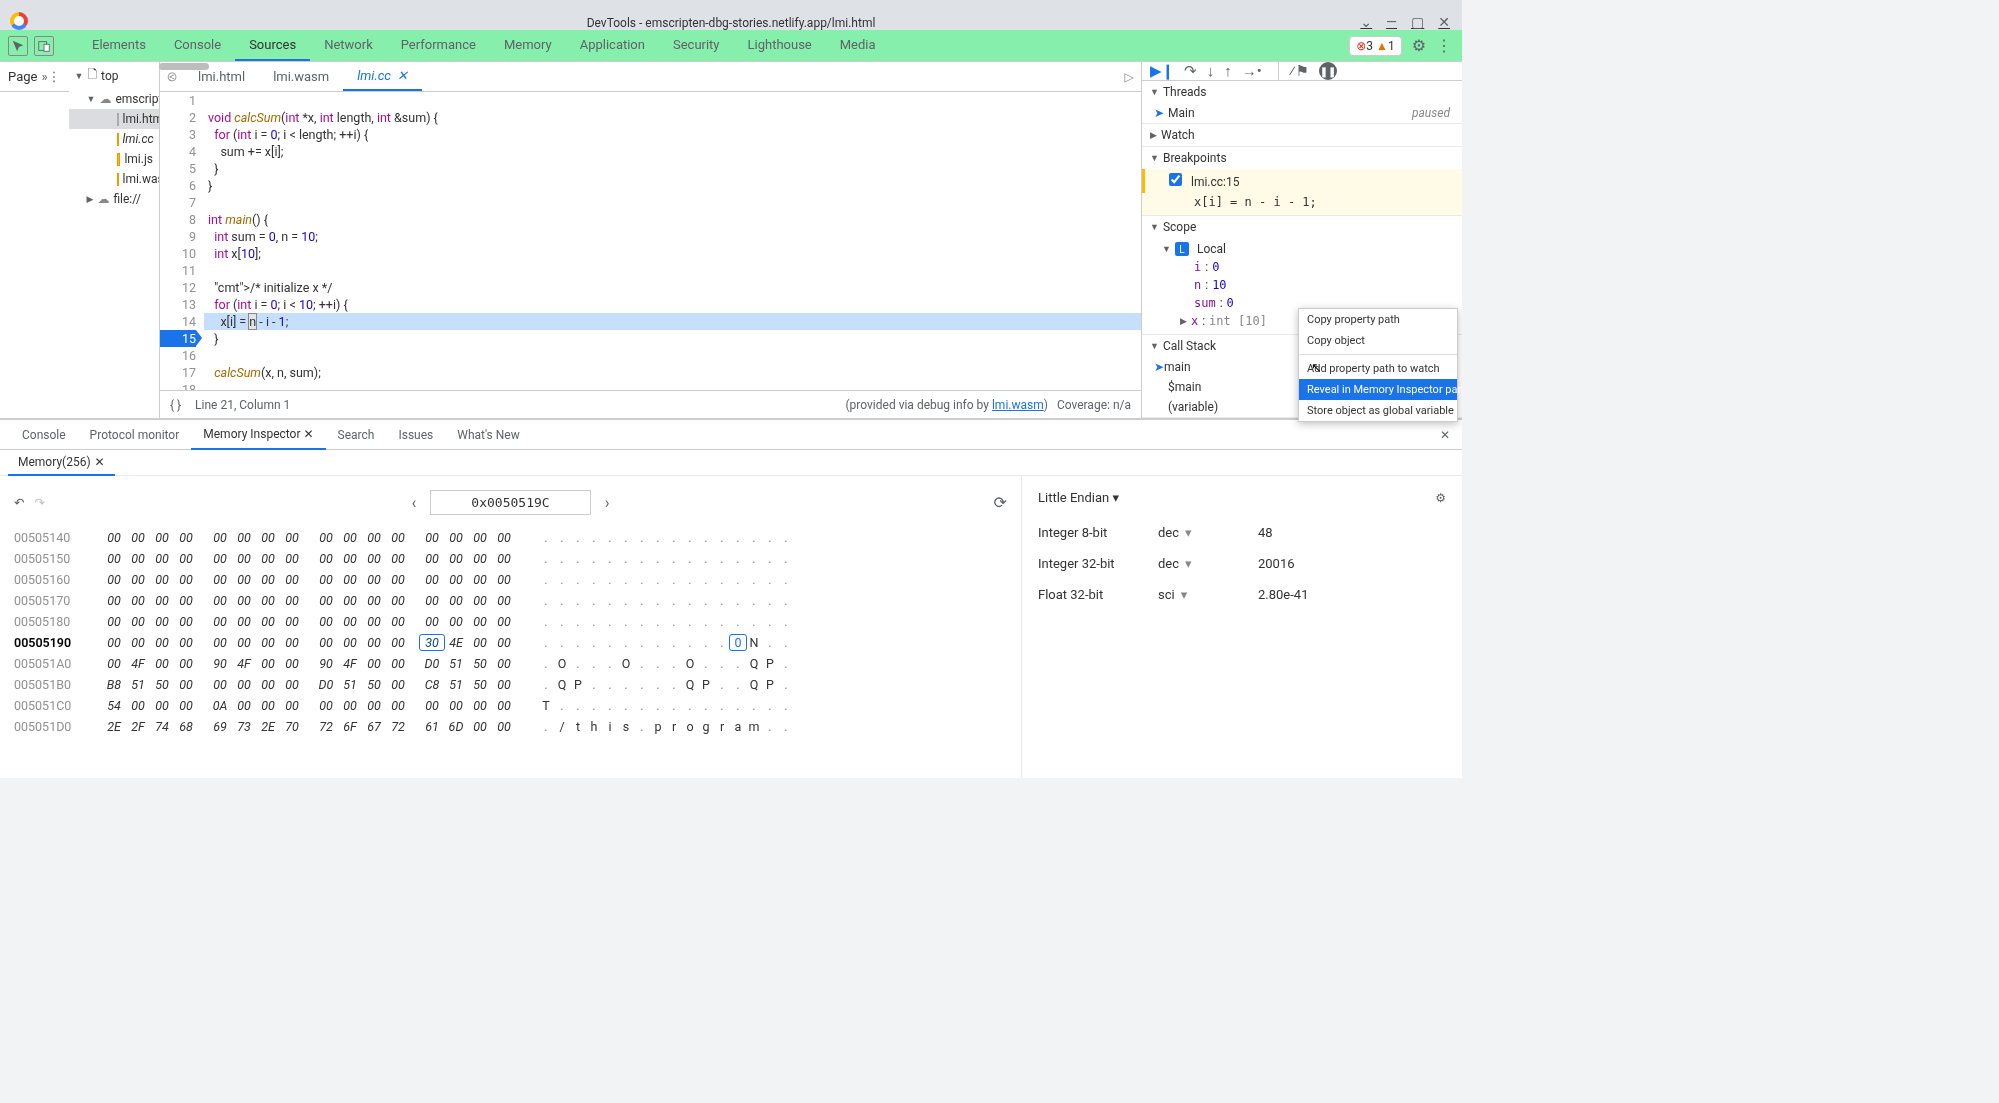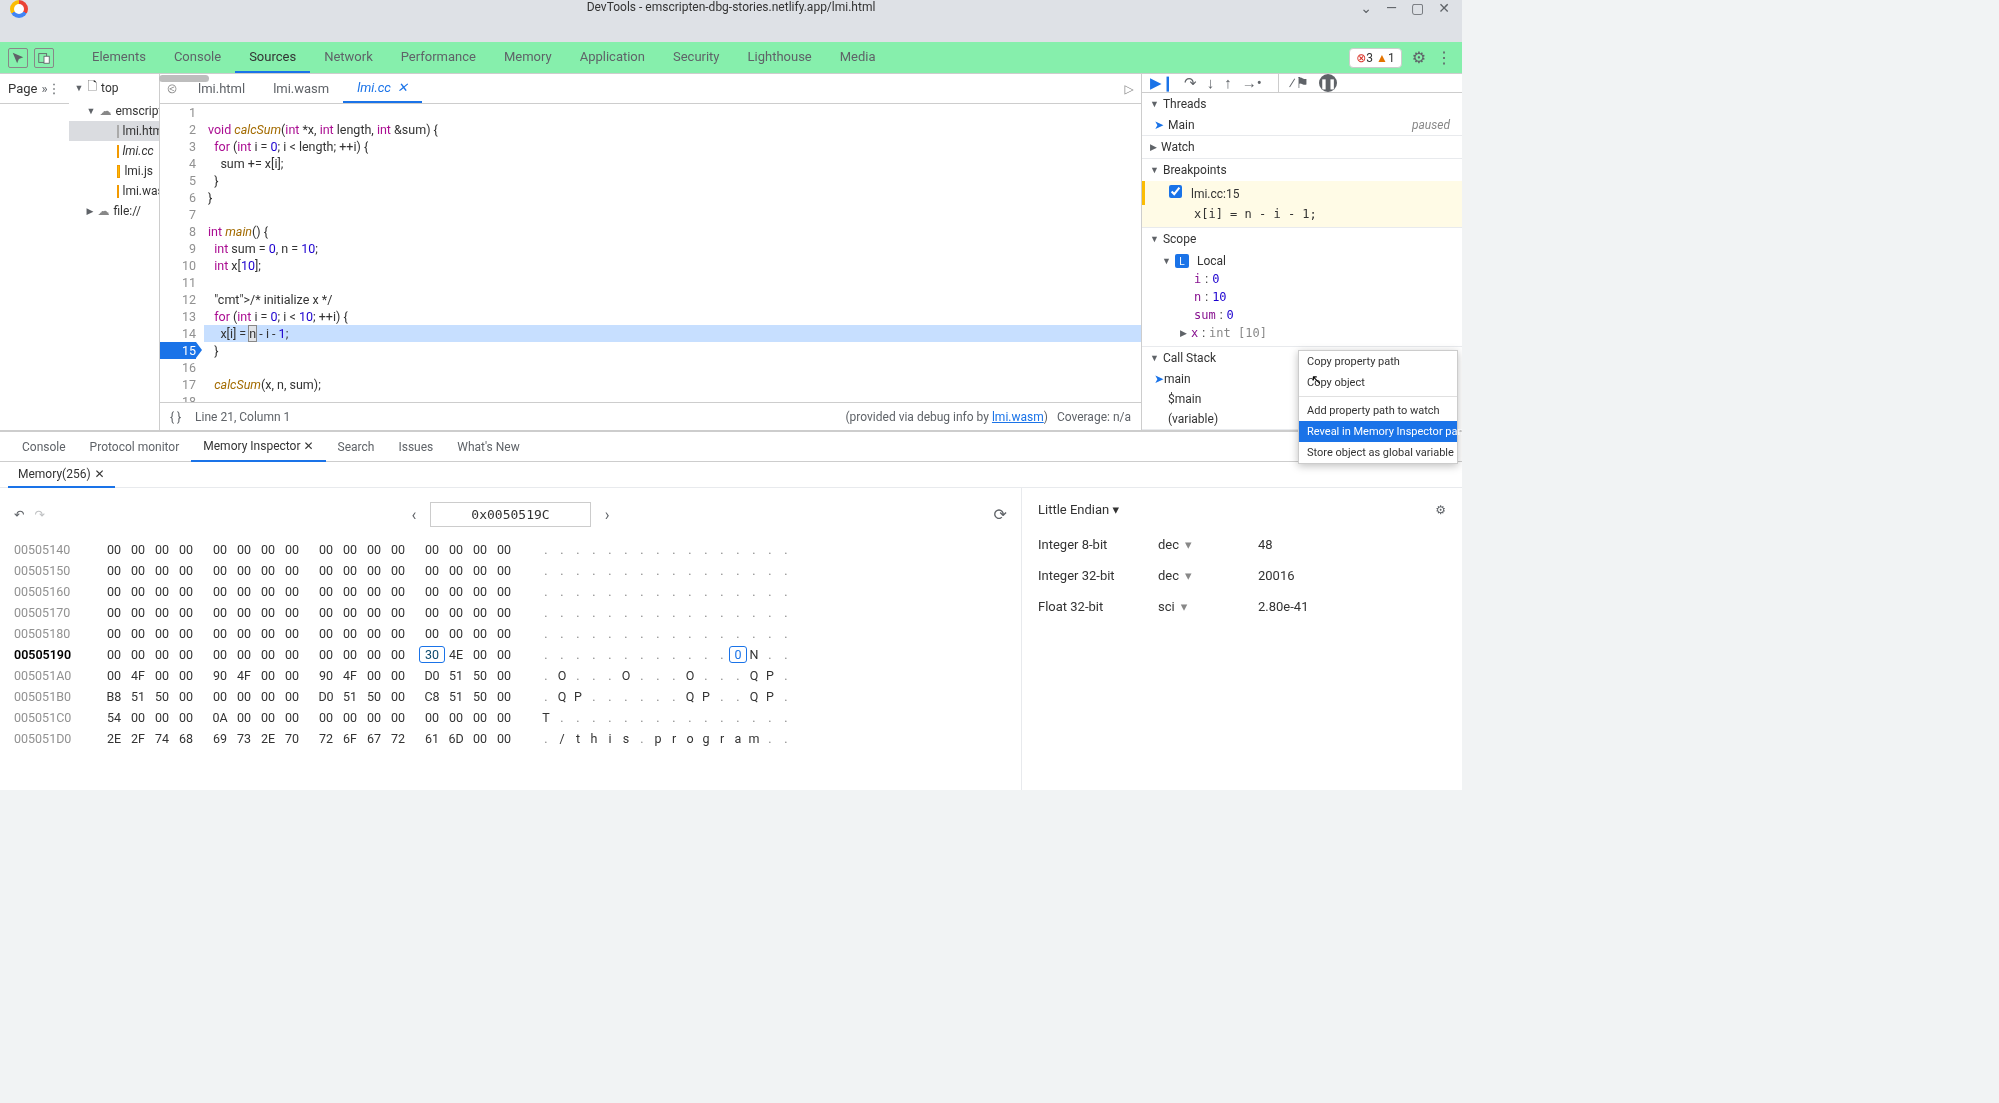--- a/index.html
+++ b/index.html
@@ -1,17 +1,17 @@
 <!DOCTYPE html>
 <html><head>
 <meta charset="utf-8">
 <style>
 * { box-sizing: border-box; margin: 0; padding: 0; font-family: "Segoe UI", Roboto, Arial, sans-serif; }
 body { width: 1462px; height: 808px; background: #f1f3f4; font-size: 12px; color: #333; overflow: hidden; }
-.titlebar { height: 42px; background: #dee1e6; display: flex; align-items: flex-start; position: relative; }
+.titlebar { height: 30px; background: #dee1e6; display: flex; align-items: flex-end; position: relative; text-decoration: underline; }
 .titlebar .chrome-logo { width: 18px; height: 18px; border-radius: 50%; background: conic-gradient(#ea4335 0 120deg, #4285f4 120deg 240deg, #fbbc05 240deg 360deg); margin-left: 10px; position: relative; }
 .titlebar .chrome-logo::after { content:''; position:absolute; inset:4px; background:#fff; border-radius:50%; }
 .titlebar .title { position:absolute; left:50%; transform:translateX(-50%); font-size: 12px; color:#333; }
 .titlebar .controls { margin-left:auto; display:flex; gap:14px; padding-right:12px; color:#5f6368; }
 .titlebar .controls span { cursor:pointer; font-size:14px; }
 
 .maintabs { height: 32px; background: #86efac; border-bottom: 1px solid #cdcdcd; display:flex; align-items:center; padding-left:8px; }
 .maintabs .tool-icon { width:20px; height:20px; border:1px solid #888; border-radius:2px; margin-right:6px; display:flex; align-items:center; justify-content:center; cursor:pointer; }
 .maintabs .tabs { display:flex; gap:0; margin-left:18px; }
 .maintabs .tab { padding:7px 14px; color:#5f6368; cursor:pointer; font-size:13px; }
@@ -87,21 +87,21 @@
 .scope-row { display:flex; gap:4px; align-items:center; height:18px; }
 .L-badge { background:#1a73e8; color:#fff; font-size:10px; width:14px; height:14px; display:inline-flex; align-items:center; justify-content:center; border-radius:2px; margin-right:4px;}
 .var-name { color:#881391; font-family: Menlo, Consolas, monospace; }
 .var-val { color:#1c00cf; font-family: Menlo, Consolas, monospace; }
 .var-val.gray { color:#888; }
 
 .callstack-row { display:flex; padding:3px 12px; align-items:center; font-family:inherit; font-size:12px; white-space: nowrap;}
 .callstack-row .loc { margin-left:auto; color:#888; }
 
 
-.ctx-menu { position:absolute; right:4px; top:246px; width:160px; background:#fff; border:1px solid #ccc; box-shadow:0 2px 8px rgba(0,0,0,.25); z-index:100; font-size:11px;margin-top:30px; }
+.ctx-menu { position:absolute; right:4px; top:246px; width:160px; background:#fff; border:1px solid #ccc; box-shadow:0 2px 8px rgba(0,0,0,.25); z-index:100; font-size:11px; }
 .ctx-item { padding:4px 8px; cursor:pointer; white-space:nowrap; }
 .ctx-item.sel { background:#1a73e8; color:#fff; }
 .ctx-sep { height:1px; background:#e0e0e0; margin:3px 0; }
 .cursor-ptr { position:absolute; right:140px; top:298px; z-index:101; font-size:13px; color:#000; }
 
 
 .drawer { height: 360px; border-top:2px solid #cdcdcd; display:flex; flex-direction:column; background:#fff; }
 .drawer-tabs { height:30px; border-bottom:1px solid #cdcdcd; display:flex; align-items:center; padding-left:10px; gap:0; }
 .drawer-tabs .dt { padding:7px 12px; color:#5f6368; cursor:pointer; font-size:12px; }
 .drawer-tabs .dt.active { color:#333; border-bottom:2px solid #1a73e8; }
@@ -113,21 +113,21 @@
 .mem-body { flex:1; display:flex; }
 .hex-panel { flex:1; padding:8px 14px; font-family: Menlo, Consolas, monospace; font-size:12.5px; overflow:auto; border-right:1px solid #e8eaed;}
 .hex-controls { display:flex; align-items:center; justify-content:center; gap:14px; padding:6px 0 12px; position:relative;}
 .hex-controls .nav { color:#5f6368; cursor:pointer; font-size:16px; }
 .hex-controls .undo-redo { position:absolute; left:0; display:flex; gap:10px; color:#5f6368;}
 .hex-controls .addr { border:1px solid #ccc; padding:4px 40px; font-family:Menlo, Consolas, monospace; font-size:13px; }
 .hex-controls .refresh { position:absolute; right:0; color:#5f6368; font-size:16px; cursor:pointer; }
 .hex-row { display:flex; gap:6px; height:21px; align-items:center; }
 .hex-addr { color:#919191; width:82px; }
 .hex-addr.bold { color:#000; font-weight:600;}
-.hex-bytes { display:flex; gap:0; }
+.hex-bytes { display:flex; gap:0;font-style:italic; }
 .hex-b { width:24px; text-align:center; color:#333; }
 .hex-b.gap { margin-right:10px; }
 .hex-b.box { outline:1px solid #1a73e8; color:#0c4a6e; border-radius:2px; }
 .hex-ascii { display:flex; gap:0; margin-left:16px; }
 .hex-a { width:16px; text-align:center; color:#888; }
 .hex-a.txt { color:#333; }
 .hex-a.box { outline:1px solid #1a73e8; color:#1a73e8; border-radius:2px; }
 
 .types-panel { width:440px; padding:10px 16px; }
 .types-header { display:flex; align-items:center; padding:4px 0 12px; }

